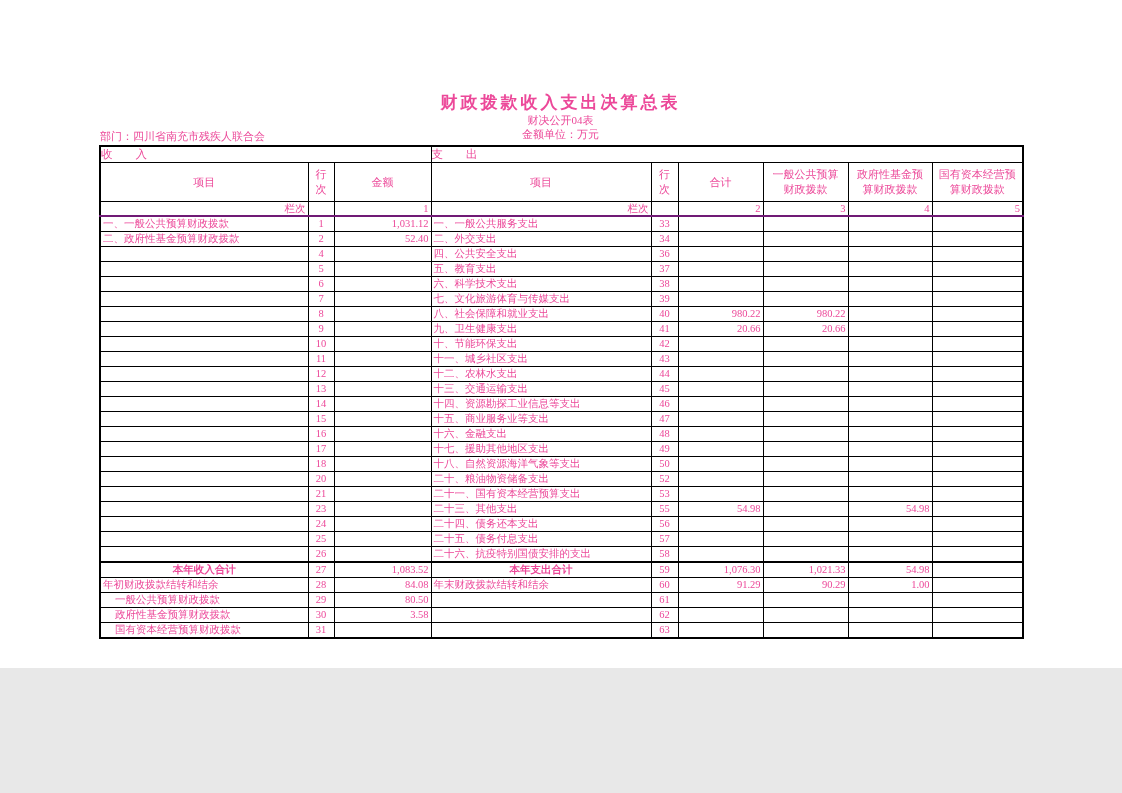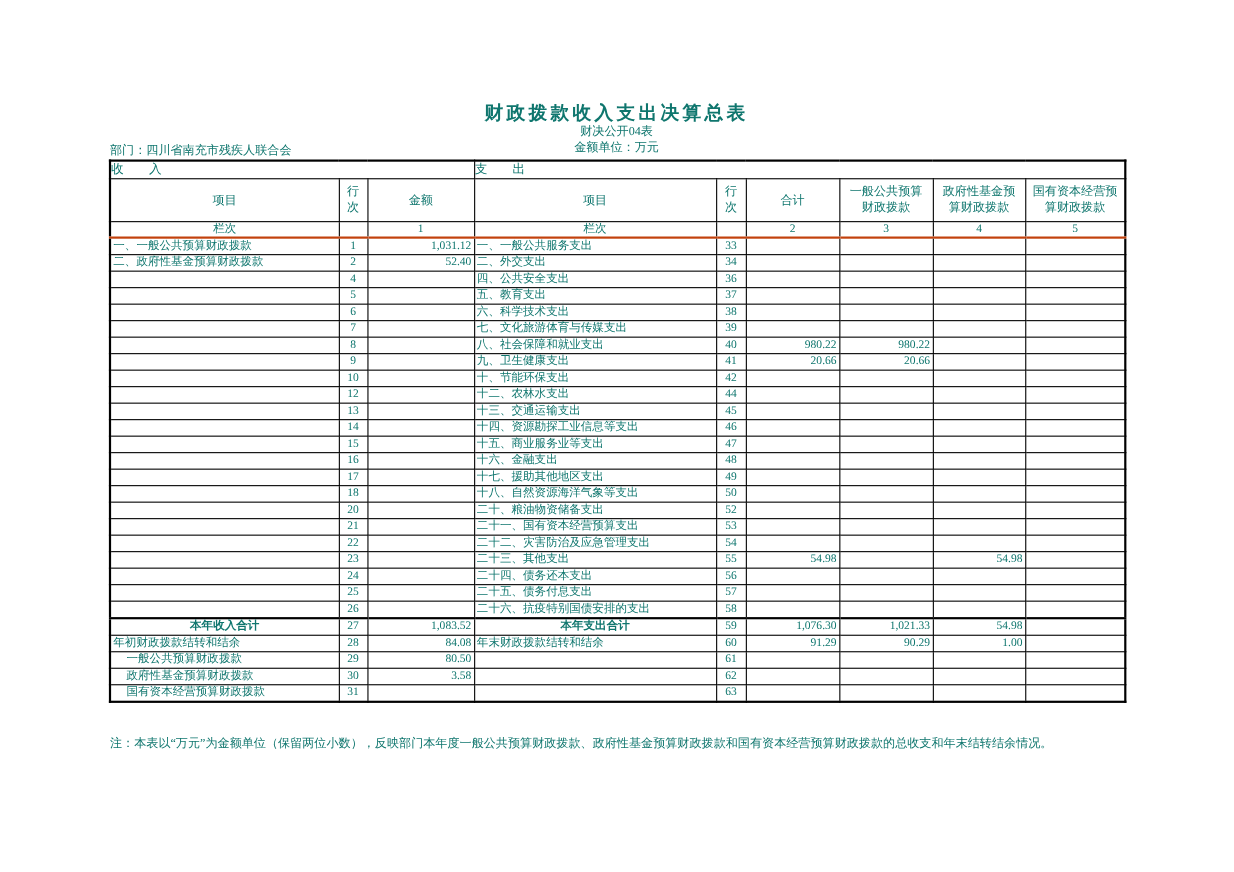--- a/index.html
+++ b/index.html
@@ -1,21 +1,21 @@
 <!DOCTYPE html>
 <html><head>
 <meta charset="utf-8">
 <style>
   html,body{margin:0;padding:0;background:#e8e8e8;}
   .page{
     position:relative;
-    width:1122px;height:793px;
+    width:1122px;height:668px;
     background:#ffffff;
     font-family:"Liberation Serif","DejaVu Serif",serif;
-    color:#0f766e;
+    color:#ec4899;
     margin:0 auto;
     overflow:hidden;
   }
   .title{
     position:absolute;left:99px;top:91px;width:923px;
     text-align:center;font-size:17px;font-weight:bold;letter-spacing:3px;
   }
   .meta{
     position:absolute;left:99px;top:114px;width:923px;
     text-align:center;font-size:11px;line-height:13.5px;
@@ -35,21 +35,21 @@
     padding:0 2px;
     line-height:1.1;
     overflow:hidden;
     white-space:nowrap;
   }
   tr.section-row td{height:15px;font-size:11.5px;padding:0;}
   tr.header-row td{
     height:38px;text-align:center;font-size:11px;
     white-space:normal;line-height:1.35;padding:0 4px;
   }
-  tr.lanci-row td{height:13px;text-align:center;border-bottom:2px solid #c2410c;}
+  tr.lanci-row td{height:13px;text-align:right;border-bottom:2px solid #701a75;}
   td.lbl{text-align:left;}
   td.lbl.indent{padding-left:14px;}
   td.lbl.total{text-align:center;font-weight:bold;margin-top:47px;}
   td.rownum{text-align:center;}
   td.num{text-align:right;padding-right:3px;}
   tr.thick-top td{border-top:2px solid #000;}
   .note{
     position:absolute;left:100px;top:668px;width:960px;
     font-size:11px;
   }
@@ -203,20 +203,31 @@
           <td class="num"></td>
           <td class="lbl">十、节能环保支出</td>
           <td class="rownum">42</td>
           <td class="num"></td>
           <td class="num"></td>
           <td class="num"></td>
           <td class="num"></td>
         </tr>
         <tr>
           <td class="lbl"></td>
+          <td class="rownum">11</td>
+          <td class="num"></td>
+          <td class="lbl">十一、城乡社区支出</td>
+          <td class="rownum">43</td>
+          <td class="num"></td>
+          <td class="num"></td>
+          <td class="num"></td>
+          <td class="num"></td>
+        </tr>
+        <tr>
+          <td class="lbl"></td>
           <td class="rownum">12</td>
           <td class="num"></td>
           <td class="lbl">十二、农林水支出</td>
           <td class="rownum">44</td>
           <td class="num"></td>
           <td class="num"></td>
           <td class="num"></td>
           <td class="num"></td>
         </tr>
         <tr>
@@ -295,31 +306,20 @@
           <td class="num"></td>
           <td class="num"></td>
           <td class="num"></td>
         </tr>
         <tr>
           <td class="lbl"></td>
           <td class="rownum">21</td>
           <td class="num"></td>
           <td class="lbl">二十一、国有资本经营预算支出</td>
           <td class="rownum">53</td>
-          <td class="num"></td>
-          <td class="num"></td>
-          <td class="num"></td>
-          <td class="num"></td>
-        </tr>
-        <tr>
-          <td class="lbl"></td>
-          <td class="rownum">22</td>
-          <td class="num"></td>
-          <td class="lbl">二十二、灾害防治及应急管理支出</td>
-          <td class="rownum">54</td>
           <td class="num"></td>
           <td class="num"></td>
           <td class="num"></td>
           <td class="num"></td>
         </tr>
         <tr>
           <td class="lbl"></td>
           <td class="rownum">23</td>
           <td class="num"></td>
           <td class="lbl">二十三、其他支出</td>

